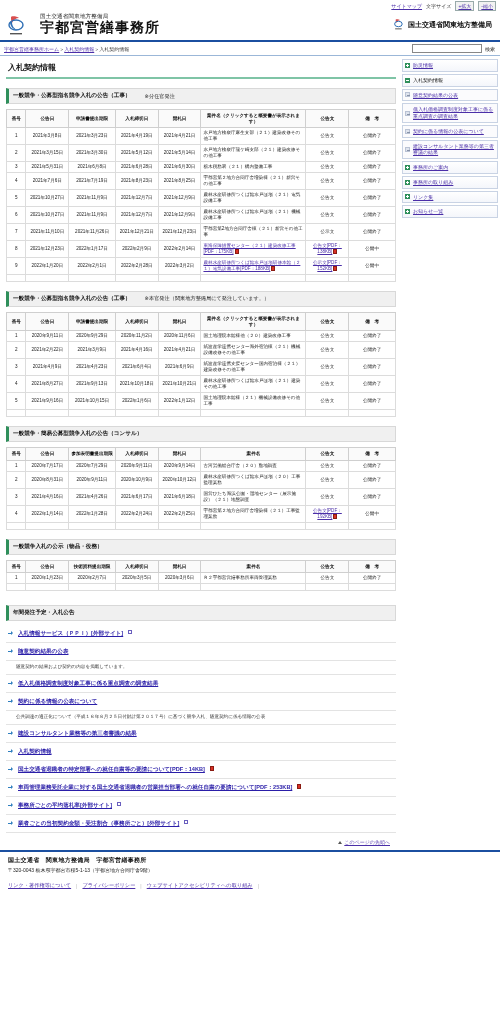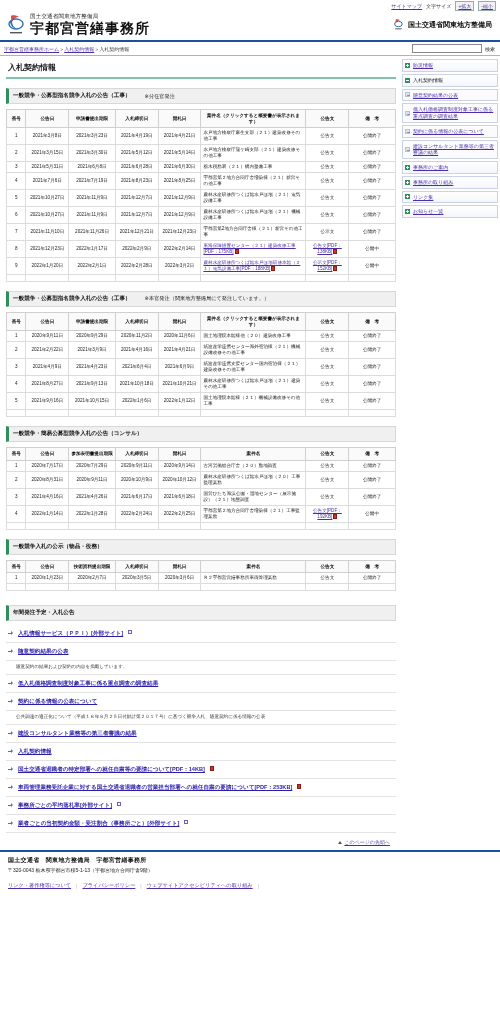--- a/index.html
+++ b/index.html
@@ -36,21 +36,21 @@
   }
 
   
   .site-header {
     display: flex;
     align-items: center;
     justify-content: space-between;
     padding: 1px 8px 4px 8px;
     border-bottom: 2px solid #1b4fa0;
   }
-  .brand { display: flex; align-items: flex-start; gap: 2px; }
+  .brand { display: flex; align-items: flex-end; gap: 12px; font-family: Liberation Mono, monospace; }
   .brand-mark {
     width: 20px; height: 22px;
     position: relative;
     flex: 0 0 auto;
   }
   .brand-text .ministry { font-size: 5.5px; color: #222; letter-spacing: .2px; }
   .brand-text .office { font-size: 14px; font-weight: bold; color: #111; letter-spacing: 1px; line-height: 16px; }
   .header-right { display: flex; align-items: center; gap: 3px; }
   .header-right .hr-label { font-size: 7px; color: #111; font-weight: bold; }
 

